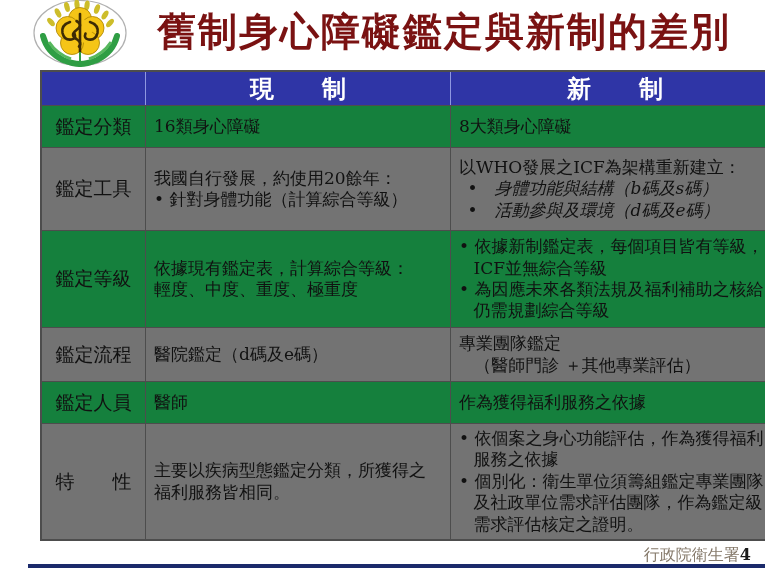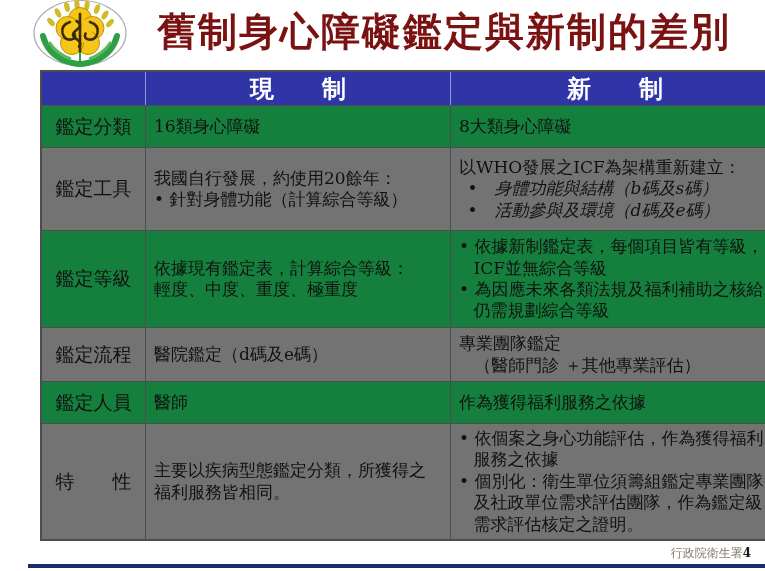--- a/index.html
+++ b/index.html
@@ -44,21 +44,21 @@
   .body-cell {
     display:flex; flex-direction:column; justify-content:center;
     padding:3px 8px; font-size:17px; line-height:1.26; color:#111;
   }
   .ln { }
   .ln.hang  { padding-left:0.85em; text-indent:-0.85em; }
   .ln.hang2 { padding-left:2.1em;  text-indent:-1.6em;font-style:italic; }
   .ln.ind   { padding-left:0.9em; }
 
   .footer {
-    position:absolute; top:545px; right:14px; font-size:12px; white-space:nowrap;
+    position:absolute; top:545px; right:14px; font-size:16px; white-space:nowrap;
   }
   .footer .agency { color:#85796a; }
   .footer .pagenum { color:#1a1a1a; font-weight:bold; }
 
   .bottombar {
     position:absolute; left:0; top:564px; width:765px; height:4px; background:#1b2a6b;
   }
 </style>
 </head>
 <body>

